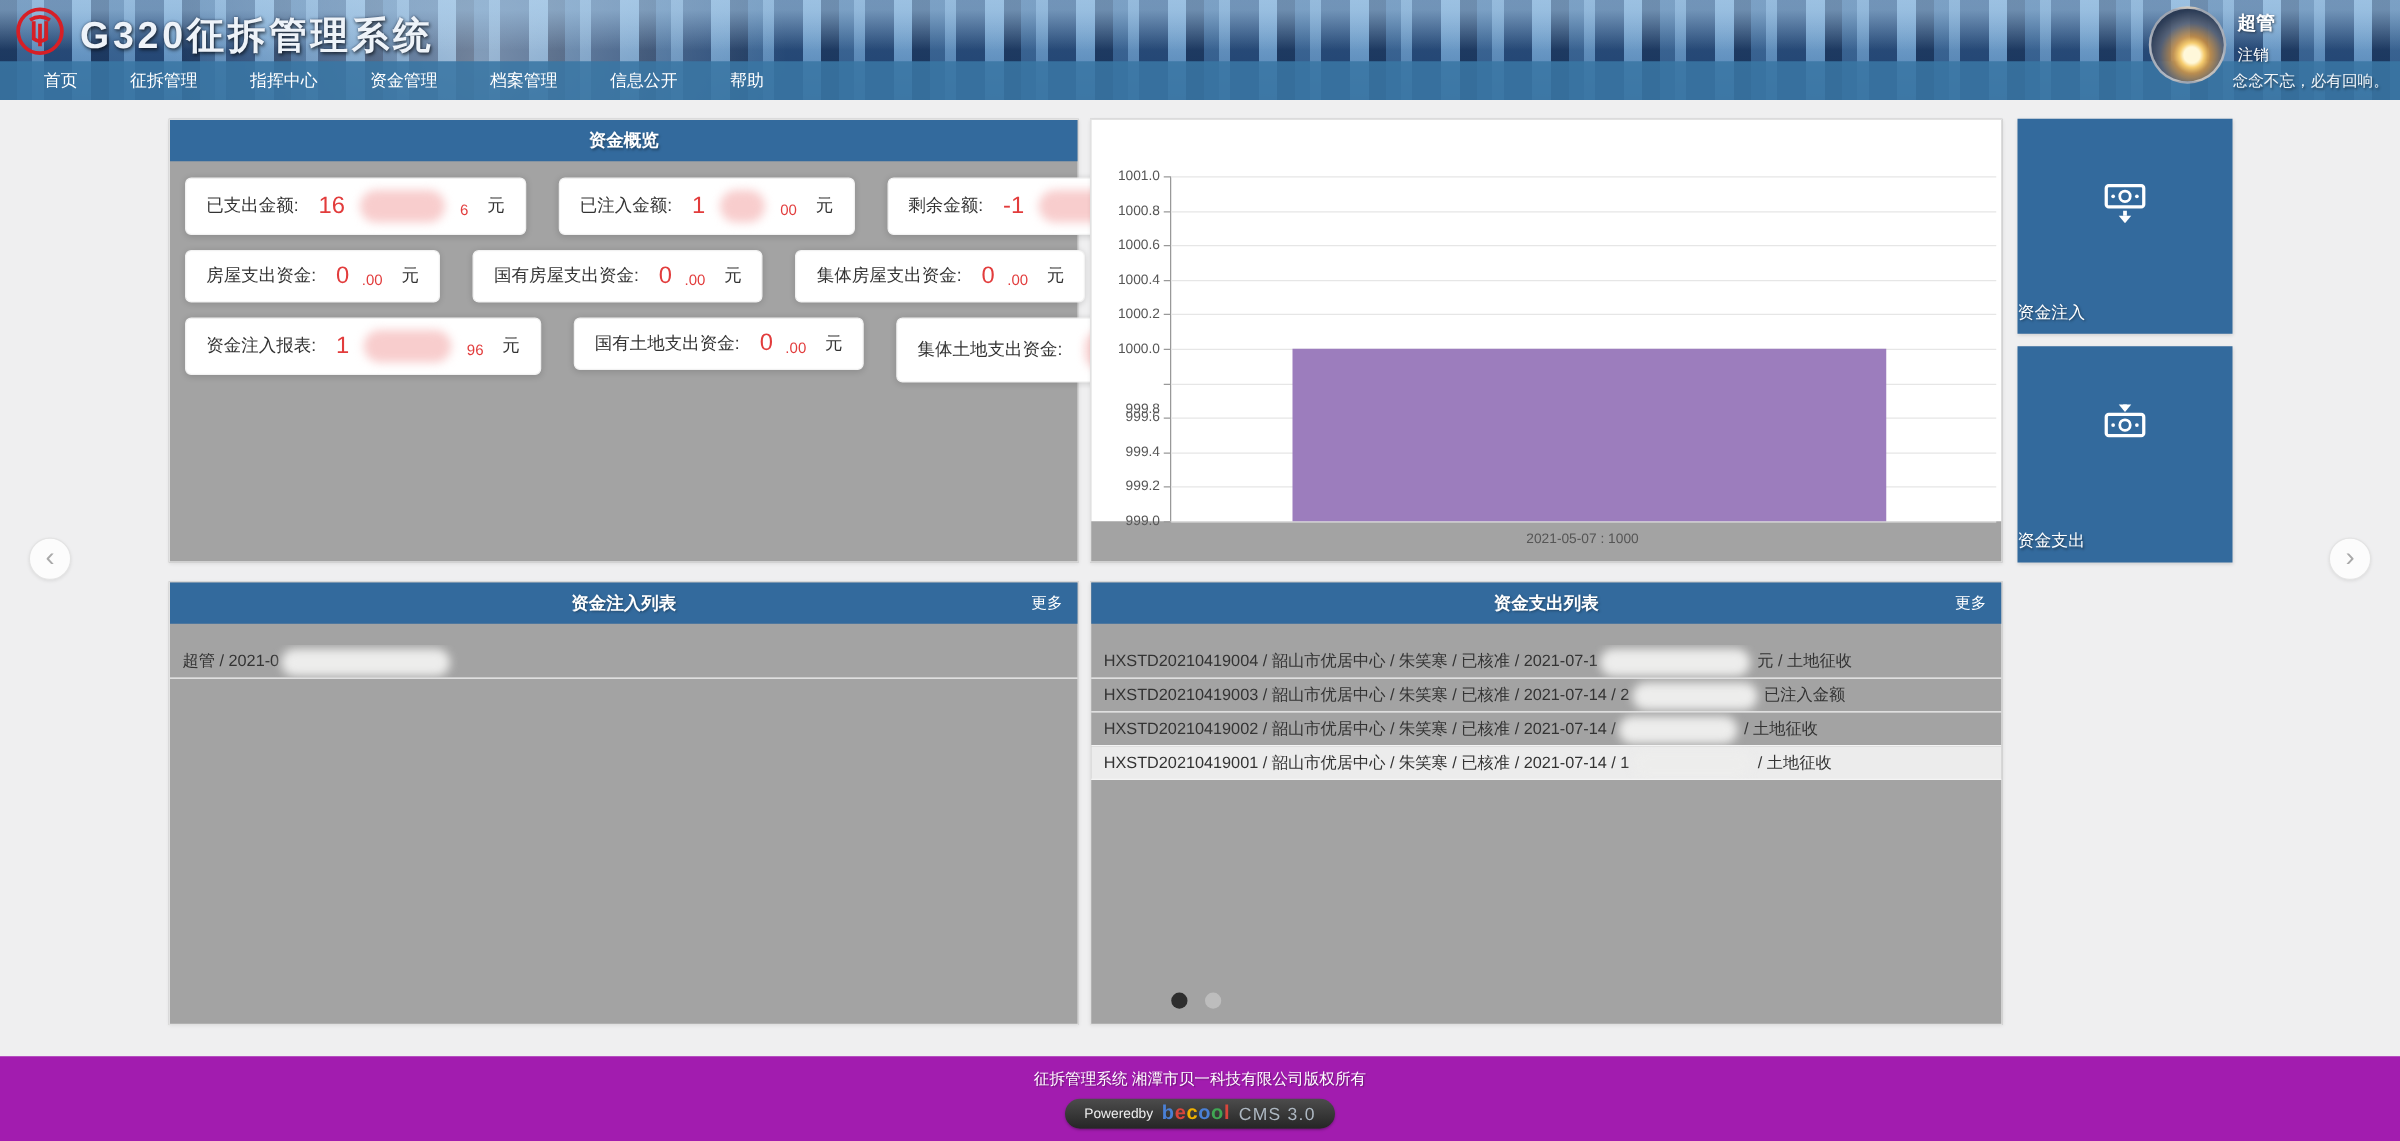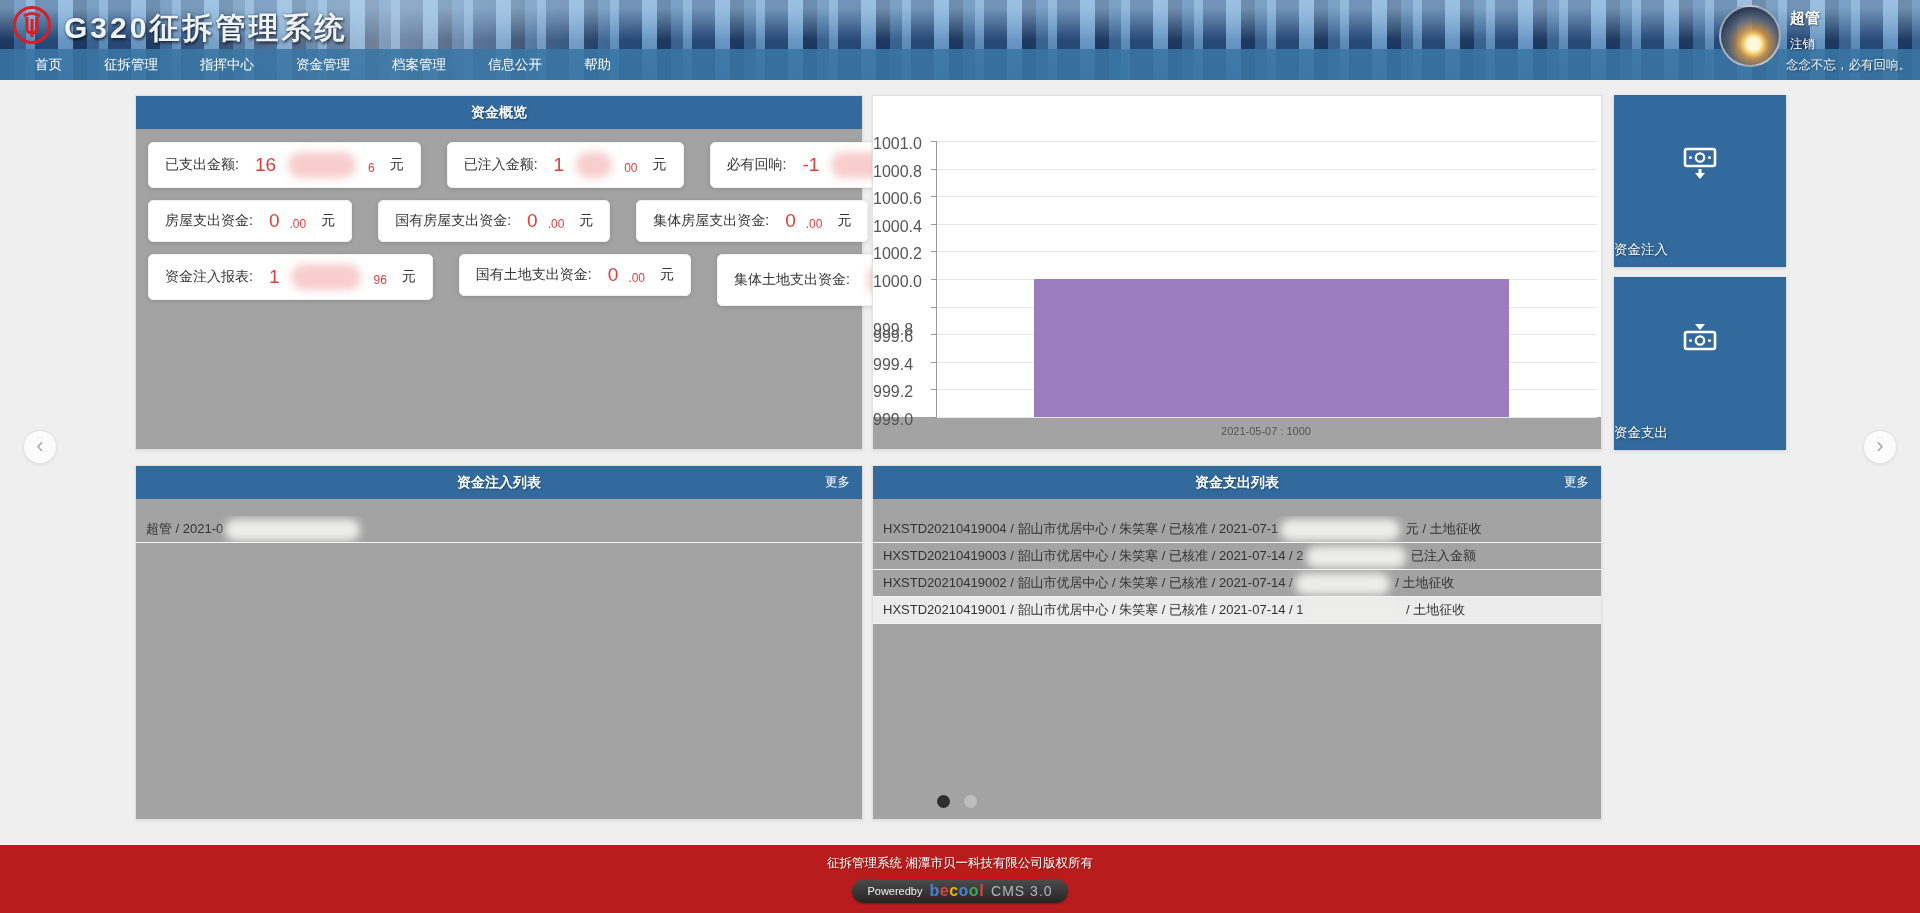--- a/index.html
+++ b/index.html
@@ -89,22 +89,22 @@
   .stat-unit{font-size:14px;color:#333;margin-left:5px;}
   .blob{
     display:inline-block;height:26px;border-radius:13px;background:#f8cdcd;
     filter:blur(4px);vertical-align:middle;margin:0 2px;
   }
   .blob.light{background:#ededec;height:22px;}
   
   .chart-body{position:relative;height:321px;background:#fff;}
   .plot{position:absolute;left:63px;top:45px;width:660px;height:276px;border-left:1px solid #999;}
   .gridline{position:absolute;left:0;width:100%;height:1px;background:#e6e6e6;}
-  .ytick-label{position:absolute;right:668px;width:55px;
-    font-size:16px;color:#555;font-family:"Liberation Sans",sans-serif;}
+  .ytick-label{position:absolute;right:668px;width:55px;text-align:right;
+    font-size:11px;color:#555;font-family:"Liberation Sans",sans-serif;}
   .ytick-mark{position:absolute;width:5px;height:1px;background:#999;right:660px;}
   .chart-bar{position:absolute;bottom:0;cursor:pointer;}
   .x-axis-label{position:absolute;left:63px;width:660px;text-align:center;top:329px;
     font-size:11px;color:#555;}
   
   .tile{
     position:absolute;left:1614px;width:172px;background:#336a9d;cursor:pointer;
     box-shadow:0 1px 3px rgba(0,0,0,.15);
   }
   .tile .tile-icon{position:absolute;left:50%;top:38%;transform:translate(-50%,-50%);}
@@ -118,21 +118,21 @@
     height:26px;line-height:26px;padding:0 10px;font-size:13px;color:#333;
     white-space:nowrap;overflow:hidden;cursor:pointer;border-bottom:1px solid #f4f4f4;
   }
   .list-row.highlight{background:#ececec;}
   .dots{position:absolute;}
   .dot{display:inline-block;width:13px;height:13px;border-radius:50%;margin-right:14px;
     background:#bdbdbd;cursor:pointer;}
   .dot.active{background:#2e2e2e;}
   
   .footer{
-    position:absolute;left:0;top:845px;width:1920px;height:68px;background:#b91c1c;
+    position:absolute;left:0;top:845px;width:1920px;height:68px;background:#a21caf;
     color:#fff;text-align:center;
   }
   .footer .copyright{margin-top:10px;font-size:12.5px;text-shadow:1px 1px 1px rgba(0,0,0,.3);}
   .powered-badge{
     display:inline-flex;align-items:center;gap:7px;margin-top:7px;
     background:linear-gradient(#4c4c4c,#252525);border-radius:12px;padding:3px 15px;
     box-shadow:0 1px 2px rgba(0,0,0,.3);
   }
   .powered-prefix{font-size:11px;color:#eee;}
   .brand{font-size:16px;font-weight:bold;letter-spacing:.5px;}
@@ -191,21 +191,21 @@
           <span class="stat-unit">元</span>
         </div>
         <div class="stat-card">
           <span class="stat-label">已注入金额:</span>
           <span class="num-big">1</span>
           <span class="blob" style="width: 36px;"></span>
           <span class="num-small">00</span>
           <span class="stat-unit">元</span>
         </div>
         <div class="stat-card">
-          <span class="stat-label">必有回响:</span>
+          <span class="stat-label">剩余金额:</span>
           <span class="num-big">-1</span>
           <span class="blob" style="width: 85px;"></span>
           <span class="num-small">6</span>
           <span class="stat-unit">元</span>
         </div>
       </div>
       <div class="ov-row">
         <div class="stat-card">
           <span class="stat-label">房屋支出资金:</span>
           <span class="num-big">0</span>

